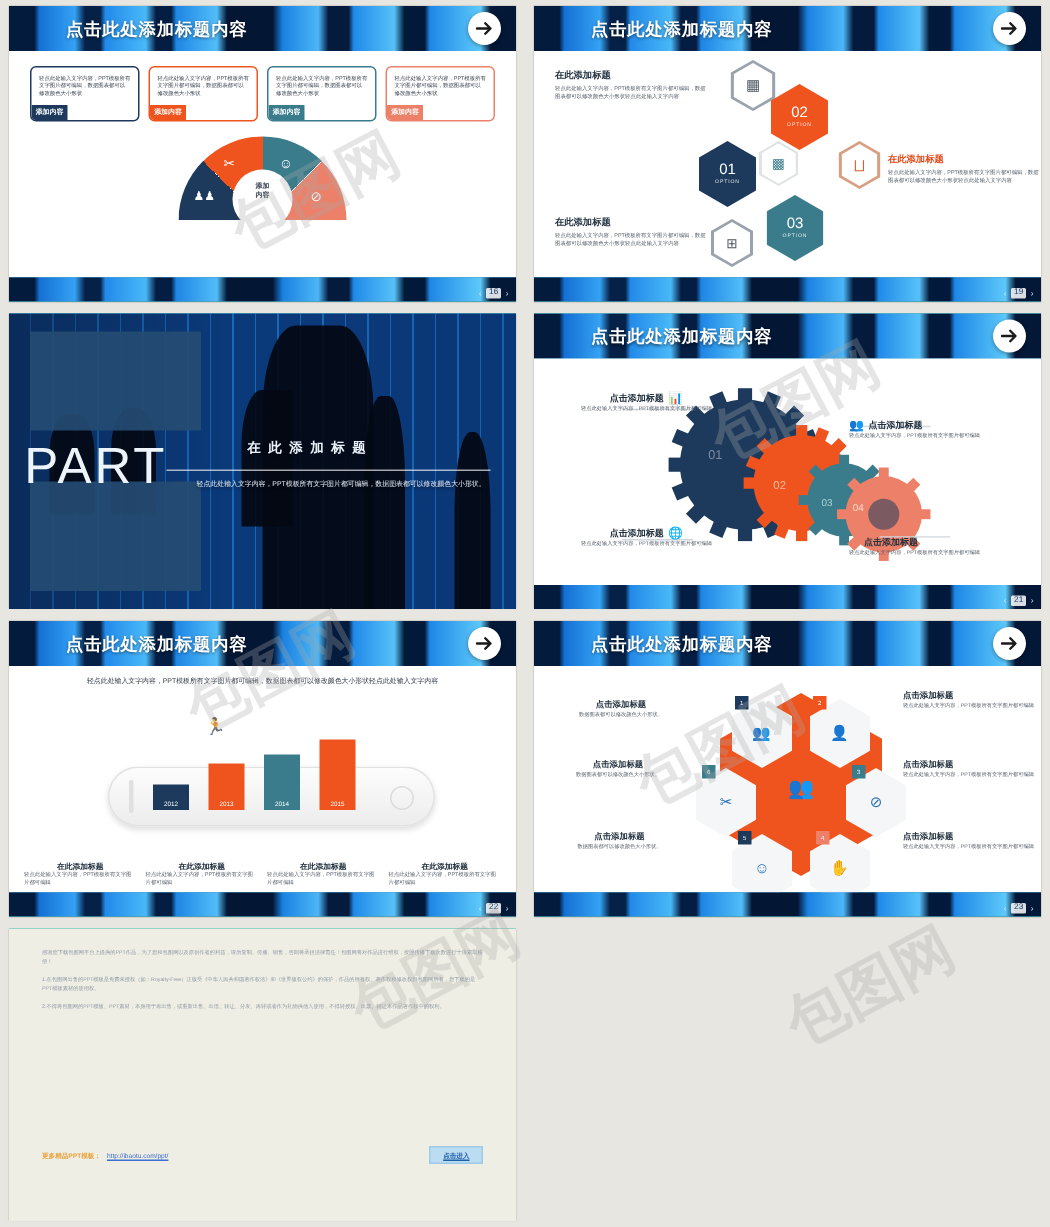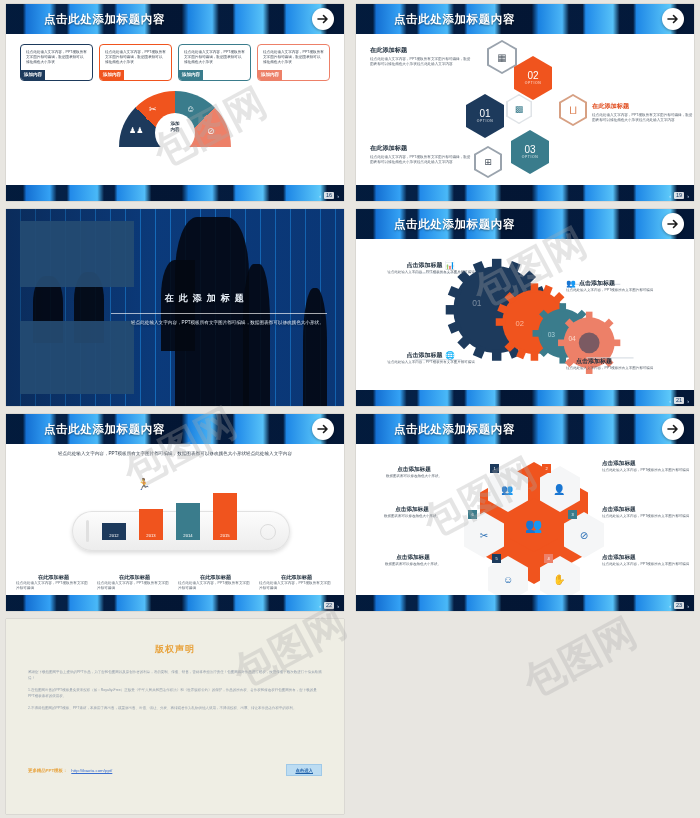--- a/index.html
+++ b/index.html
@@ -354,20 +354,21 @@
         <div class="silh" style="left:50%;top:4%;width:22%;height:96%;border-radius:30% 30% 0 0;"></div>
         <div class="silh" style="left:46%;top:26%;width:10%;height:46%;border-radius:40% 0 0 0;"></div>
         <div class="silh" style="left:70%;top:28%;width:8%;height:72%;border-radius:40% 40% 0 0;"></div>
         <div class="silh" style="left:88%;top:40%;width:7%;height:60%;border-radius:45% 45% 0 0;"></div>
         <div class="silh" style="left:8%;top:34%;width:9%;height:34%;border-radius:40% 40% 0 0;"></div>
         <div class="silh" style="left:20%;top:32%;width:9%;height:36%;border-radius:40% 40% 0 0;"></div>
         <div class="part-blocks">
           <div class="pb pb1"></div>
           <div class="pb pb2"></div>
         </div>
+        <div class="part-word">PART</div>
         <div class="part-title">在此添加标题</div>
         <div class="part-rule"></div>
         <div class="part-sub">轻点此处输入文字内容，PPT模板所有文字图片都可编辑，数据图表都可以修改颜色大小形状。</div>
       </div>
     </div>
   </div>
 
   <div class="cell">
     <div class="slide">
       <div class="photoband top">
@@ -646,21 +647,20 @@
           <span>›</span>
         </div>
       </div>
     </div>
   </div>
 
 
   <div class="cell">
     <div class="slide">
       <div class="cr">
-        <h2>版权声明</h2>
         <p>感谢您下载包图网平台上提供的PPT作品，为了您和包图网以及原创作者的利益，请勿复制、传播、销售，否则将承担法律责任！包图网将对作品进行维权，按照传播下载次数进行十倍索取赔偿！</p>
         <p>1.在包图网出售的PPT模板是免费未授权（如：Royalty-Free）正版受《中华人民共和国著作权法》和《世界版权公约》的保护，作品的所有权、著作权和修改权归包图网所有，您下载的是PPT模板素材的使用权。</p>
         <p>2.不得将包图网的PPT模板、PPT素材，本身用于再出售，或重新出售、出借、转让、分发、再转或者作为礼物供他人使用，不得转授权、出票、转让本作品著作权中的权利。</p>
         <div class="cr-foot">
           <span class="lab">更多精品PPT模板：</span>
           <a class="lnk" href="#">http://ibaotu.com/ppt/</a>
           <span class="cr-btn">点击进入</span>
         </div>
       </div>
     </div>

